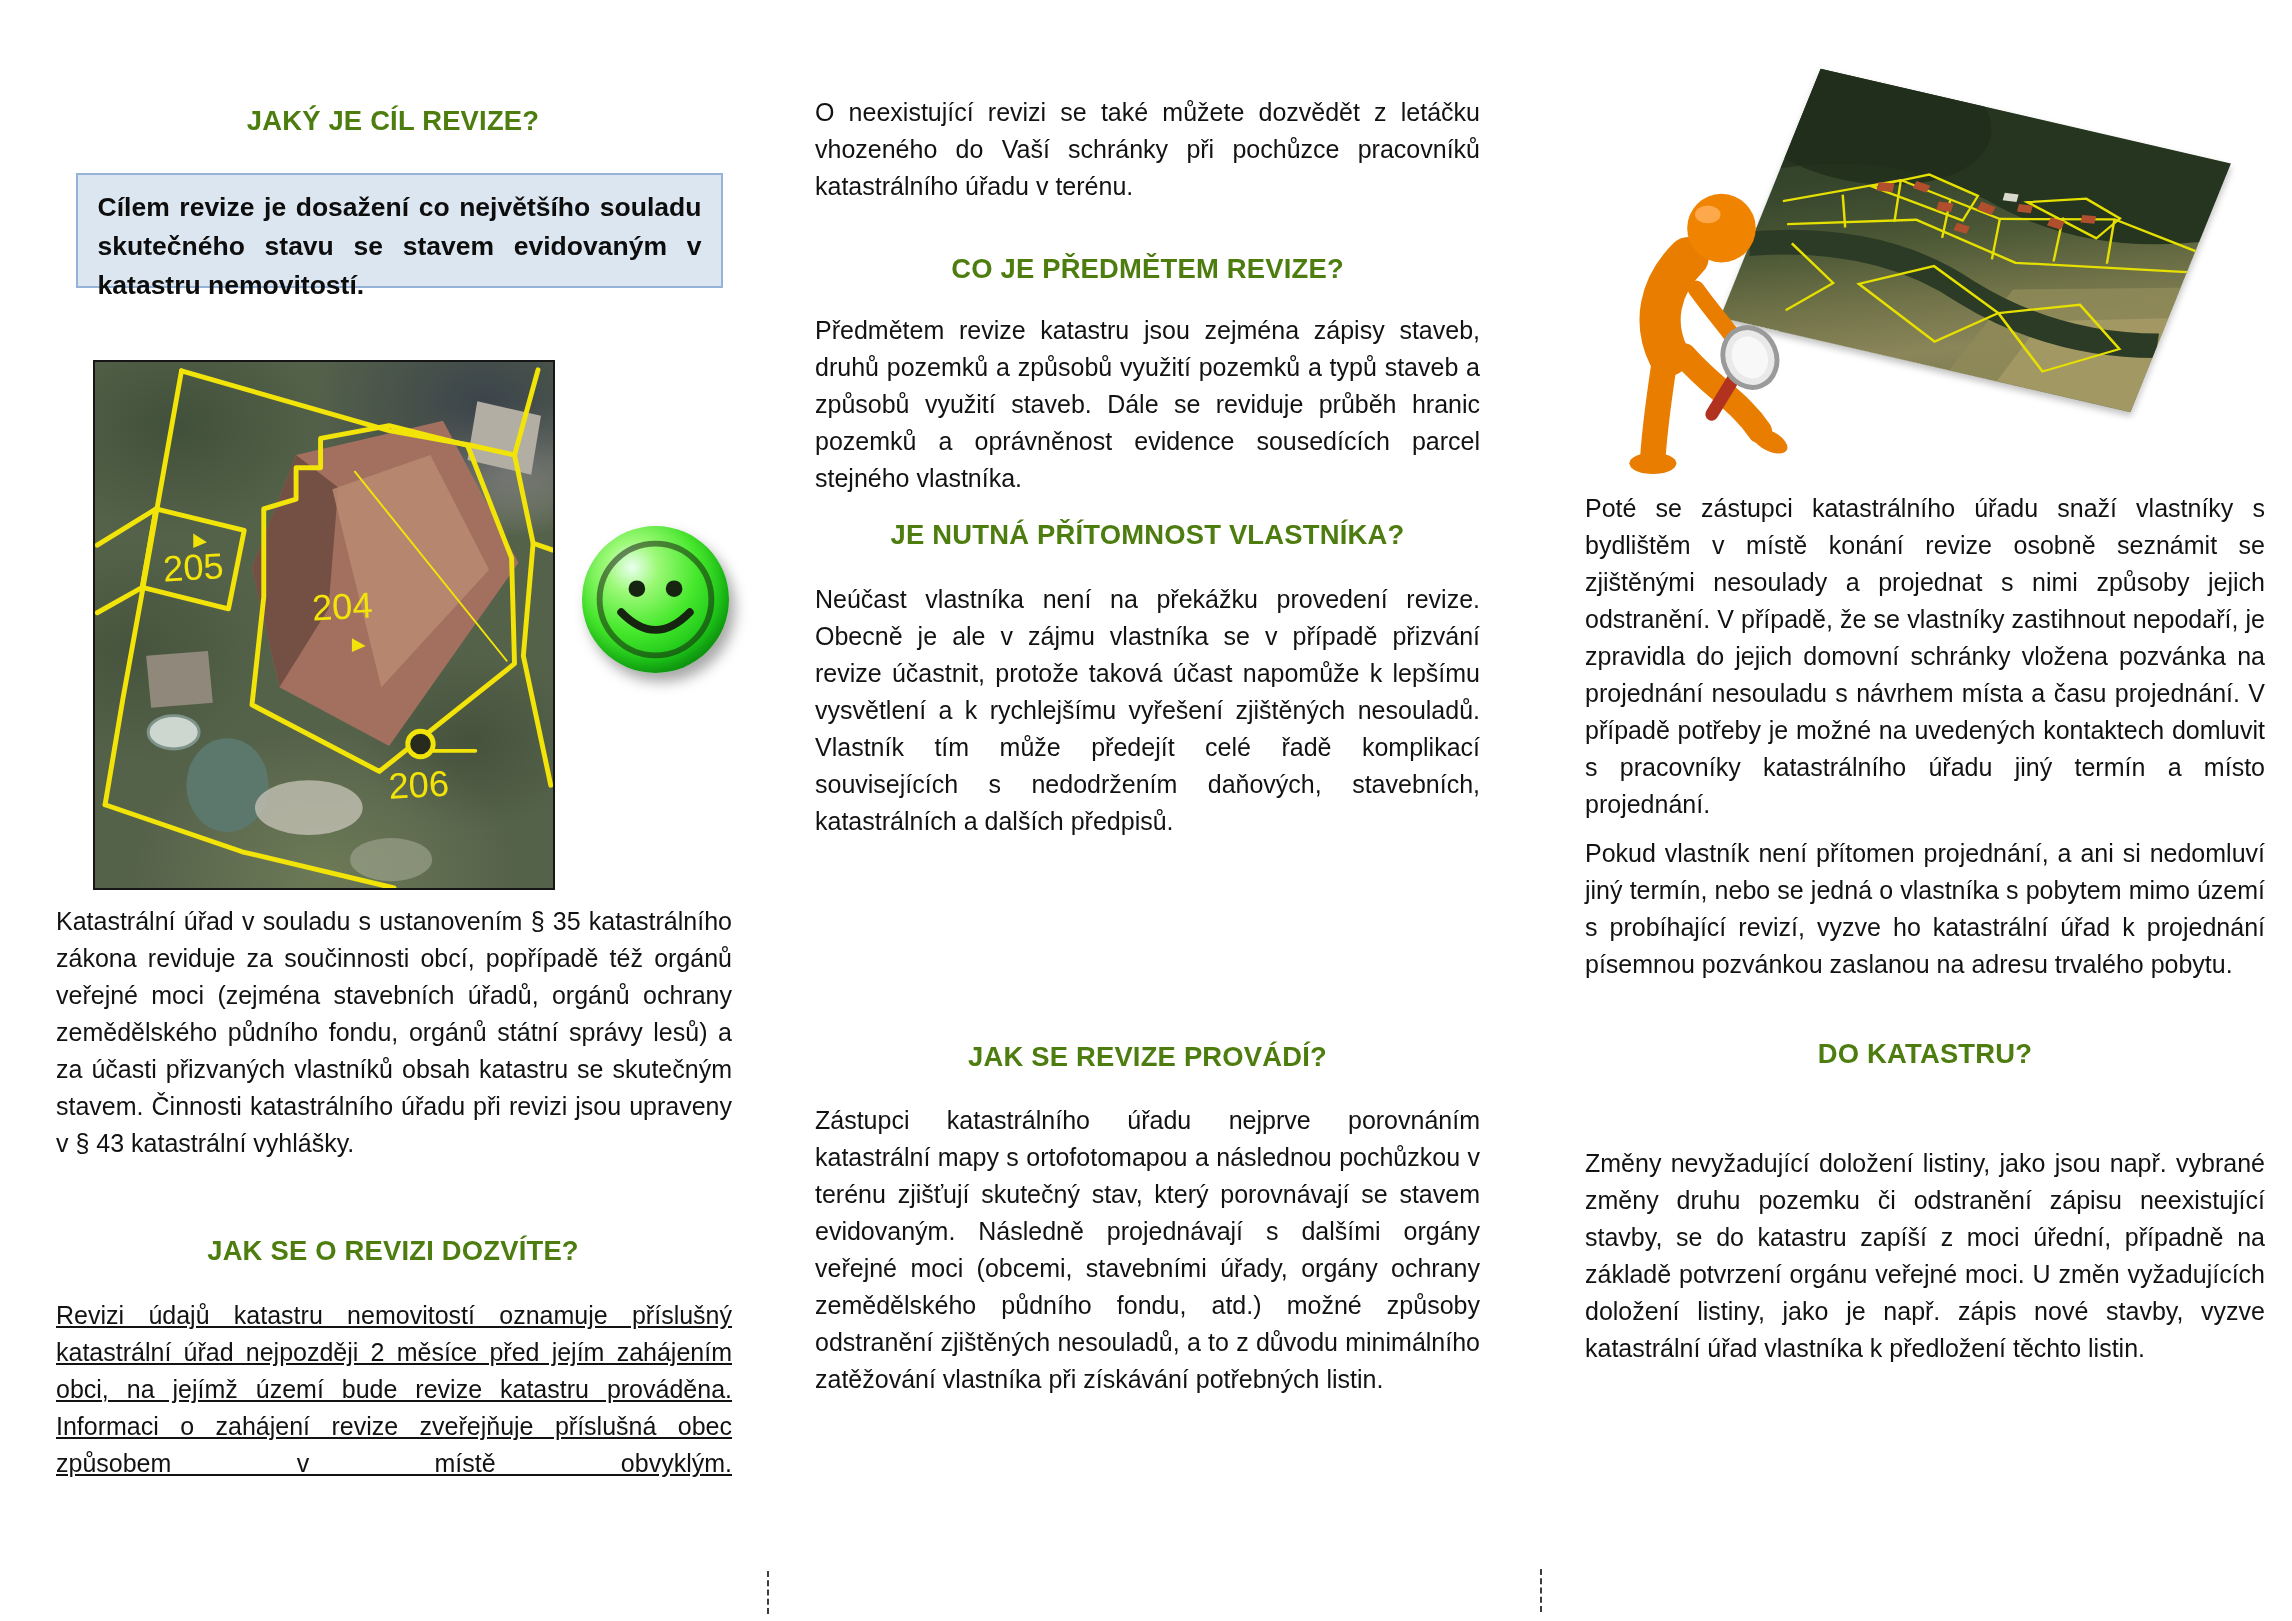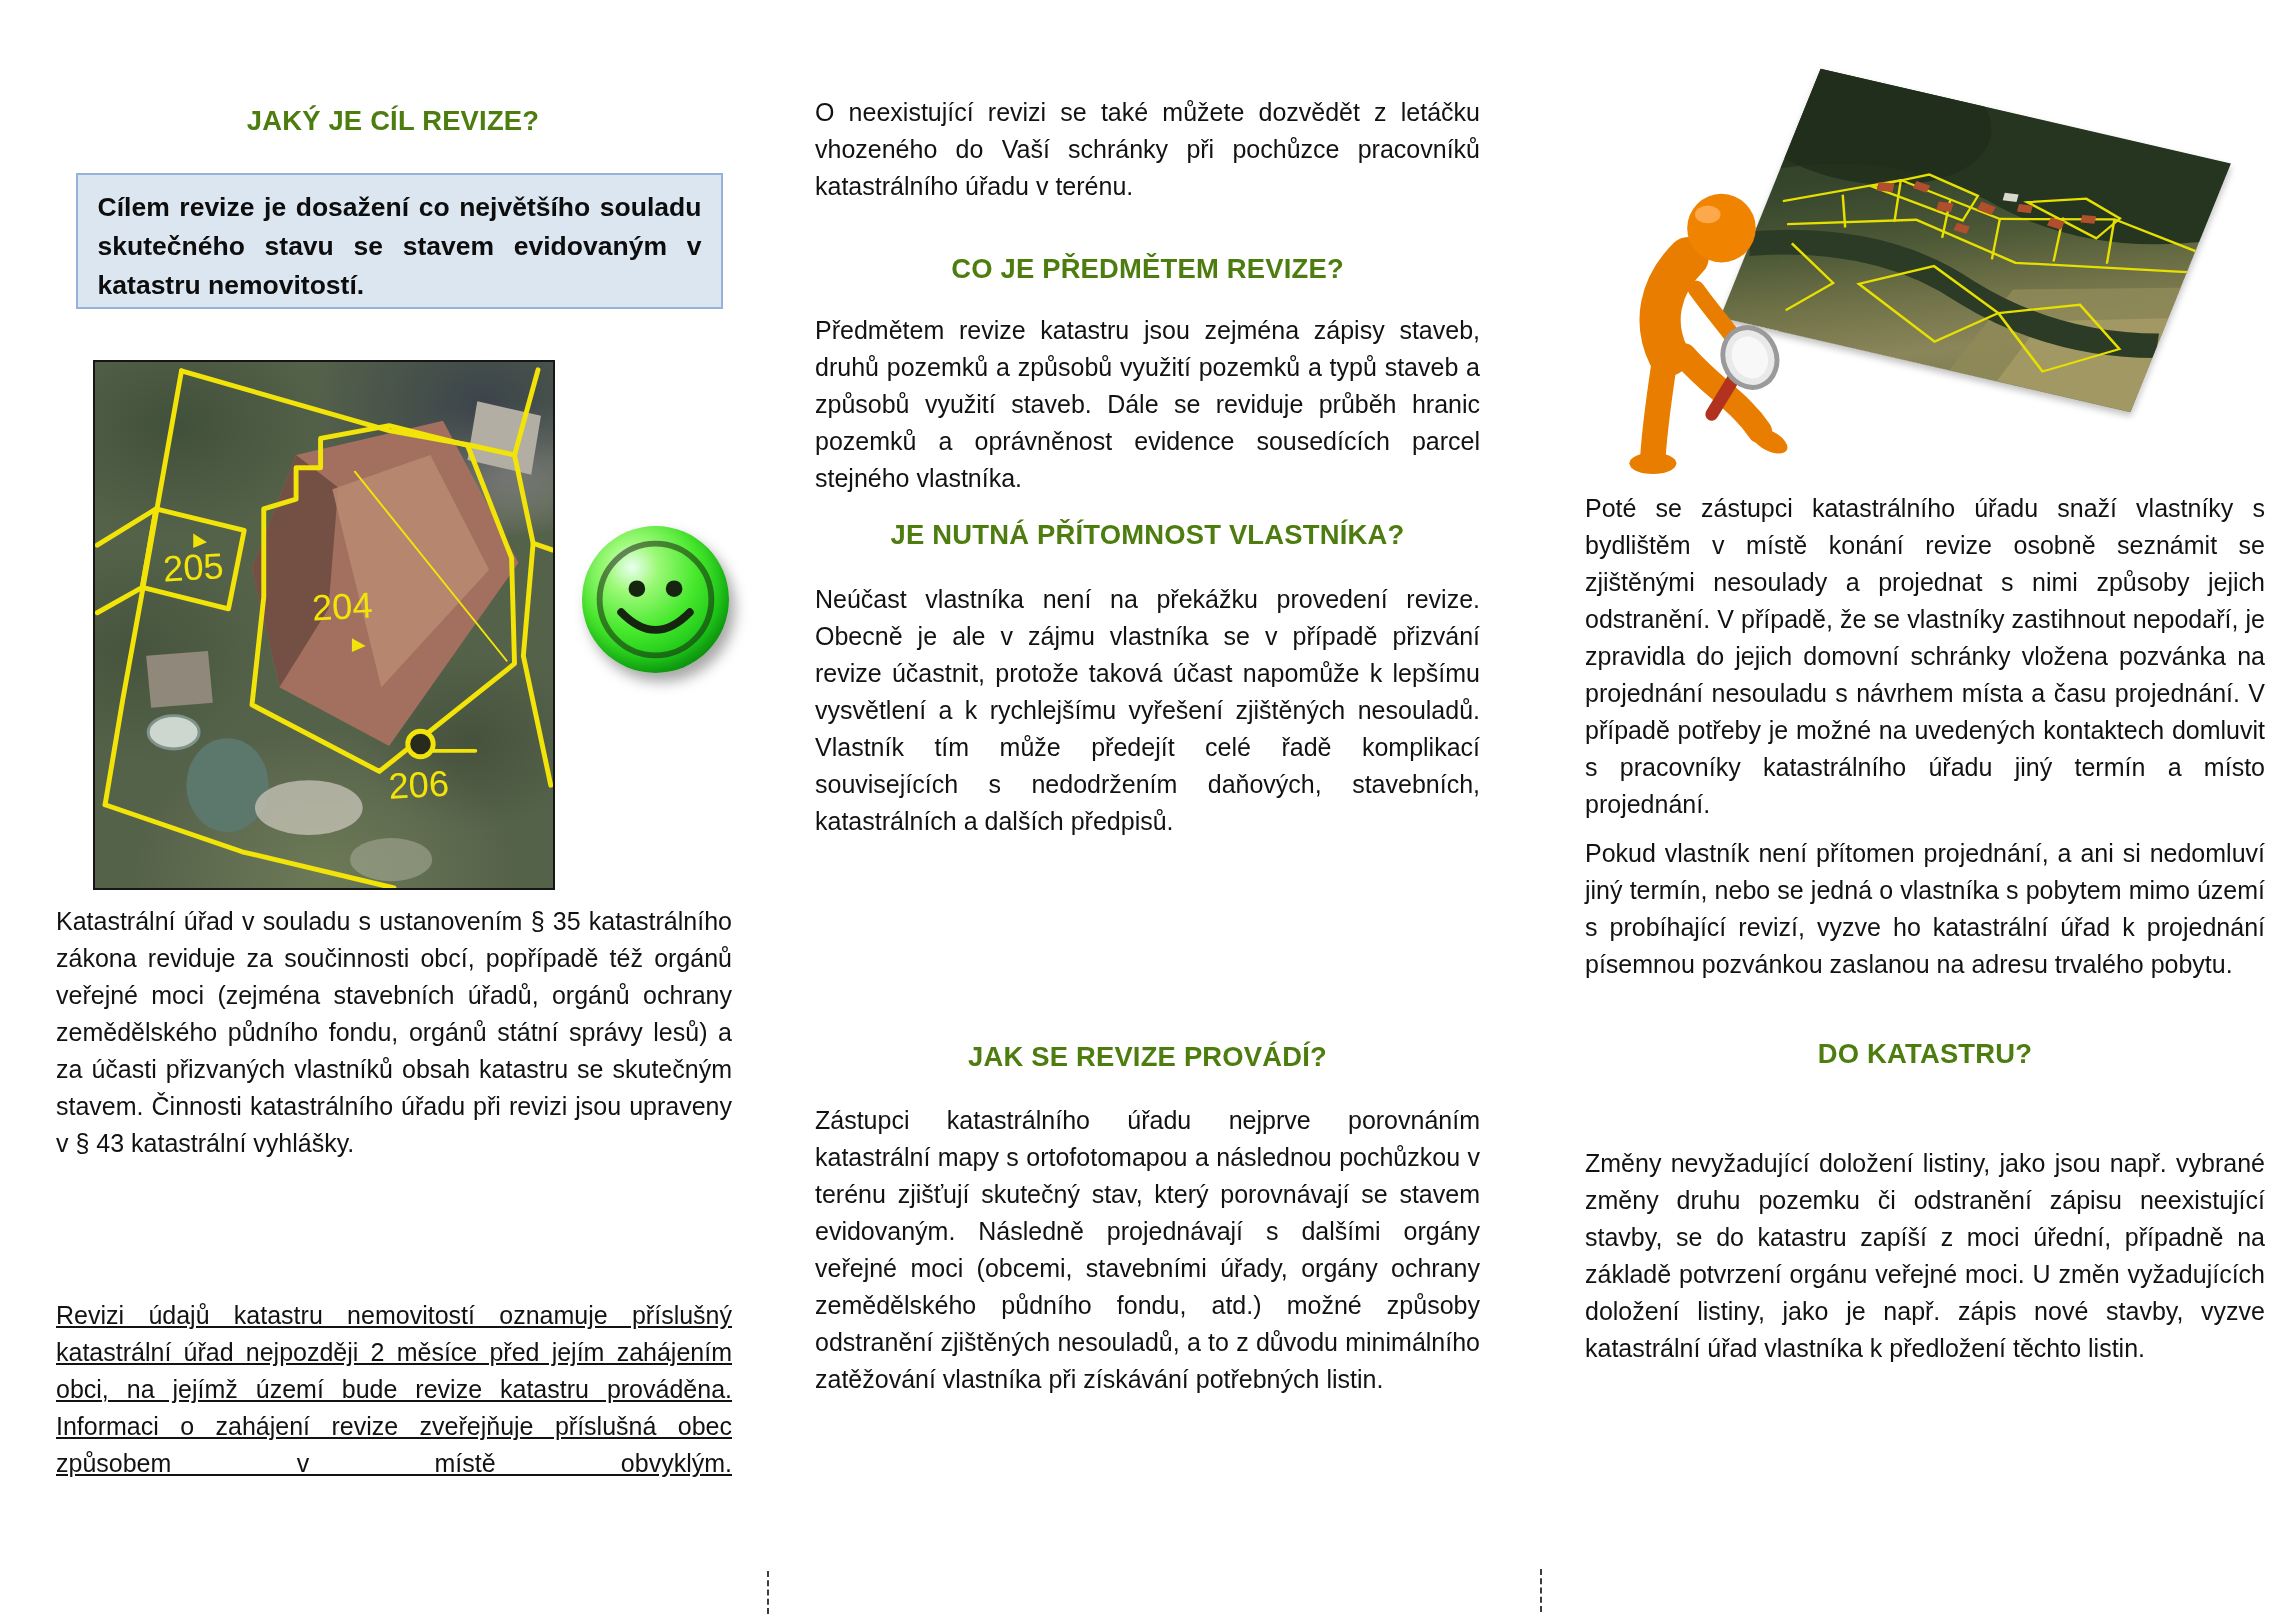--- a/index.html
+++ b/index.html
@@ -26,21 +26,21 @@
     font-size:27.4px;
     font-weight:bold;
     color:#4d7c0f;
     text-align:center;
     line-height:33px;
     letter-spacing:0.2px;
   }
   
   #h-goal{left:56px;top:104px;width:674px;}
   .goal-box{
-    position:absolute;left:76px;top:173px;width:647px;height:136px;
+    position:absolute;left:76px;top:173px;width:647px;height:115px;
     box-sizing:border-box;
     background:#DCE6F1;
     border:2px solid #95B3D7;
     padding:12.7px 19.6px 9.8px 19.6px;
   }
   .goal-box p{
     margin:0;font-size:26.5px;font-weight:bold;line-height:39px;
     text-align:justify;color:#0d0d0d;
   }
   .aerial{
@@ -151,20 +151,21 @@
     <svg width="147" height="147" viewBox="0 0 150 150">
       <circle cx="56" cy="64" r="8.5" fill="#15250f"></circle>
       <circle cx="94" cy="64" r="8.5" fill="#15250f"></circle>
       <path d="M40,88 Q75,124 110,88" stroke="#15250f" stroke-width="8" fill="none" stroke-linecap="round"></path>
       <circle cx="75" cy="75" r="57" stroke="#15250f" stroke-width="6" fill="none" opacity="0.55"></circle>
     </svg>
   </div>
 
   <p class="para" id="para-authority">Katastrální úřad v souladu s ustanovením § 35 katastrálního zákona reviduje za součinnosti obcí, popřípadě též orgánů veřejné moci (zejména stavebních úřadů, orgánů ochrany zemědělského půdního fondu, orgánů státní správy lesů) a za účasti přizvaných vlastníků obsah katastru se skutečným stavem. Činnosti katastrálního úřadu při revizi jsou upraveny v § 43 katastrální vyhlášky.</p>
 
+  <h2 class="heading" id="h-announce">JAK SE O REVIZI DOZVÍTE?</h2>
 
   <p class="para justify-last" id="para-announce">Revizi údajů katastru nemovitostí oznamuje příslušný katastrální úřad nejpozději 2 měsíce před jejím zahájením obci, na jejímž území bude revize katastru prováděna. Informaci o zahájení revize zveřejňuje příslušná obec způsobem v místě obvyklým.</p>
 
   <p class="para" id="m-para1">O neexistující revizi se také můžete dozvědět z letáčku vhozeného do Vaší schránky při pochůzce pracovníků katastrálního úřadu v terénu.</p>
 
   <h2 class="heading" id="h-predmet">CO JE PŘEDMĚTEM REVIZE?</h2>
 
   <p class="para" id="m-para2">Předmětem revize katastru jsou zejména zápisy staveb, druhů pozemků a způsobů využití pozemků a typů staveb a způsobů využití staveb. Dále se reviduje průběh hranic pozemků a oprávněnost evidence sousedících parcel stejného vlastníka.</p>
 
   <h2 class="heading" id="h-pritomnost">JE NUTNÁ PŘÍTOMNOST VLASTNÍKA?</h2>

